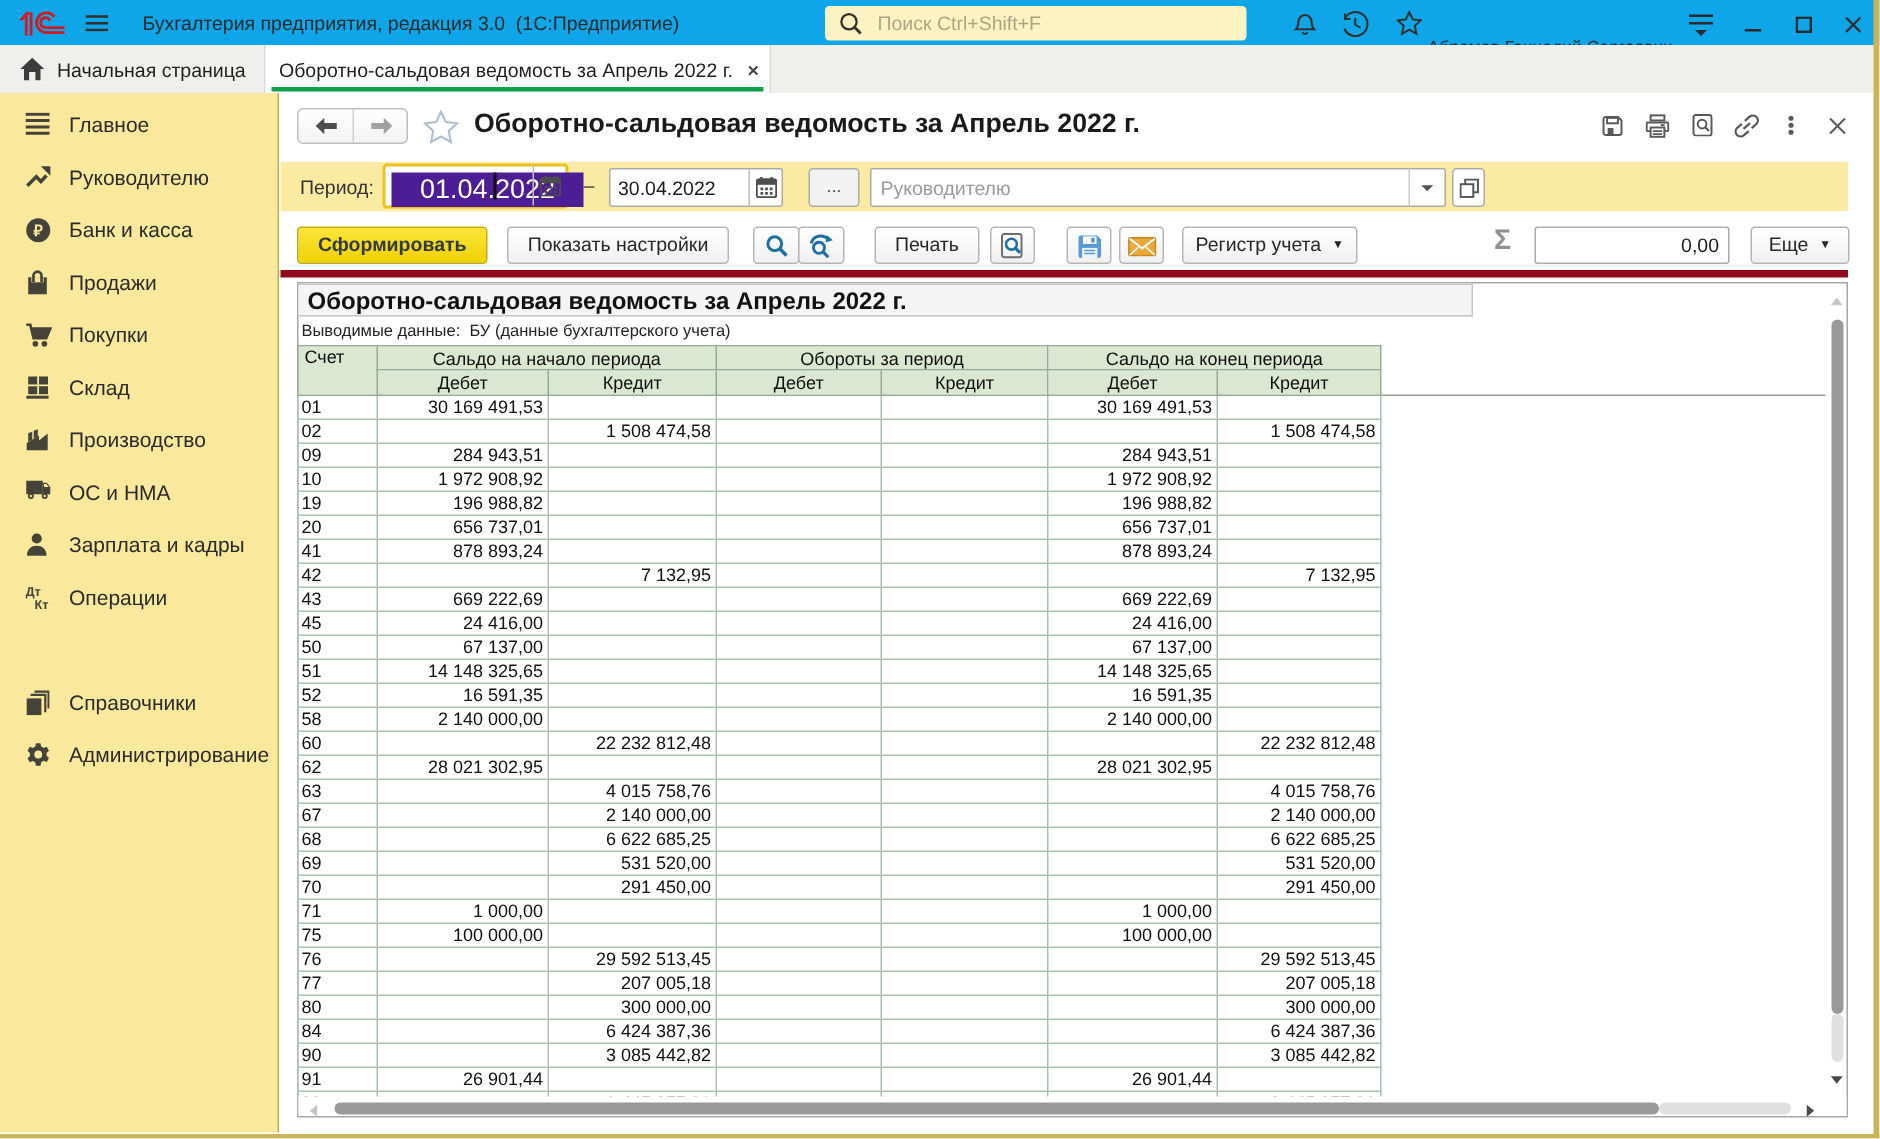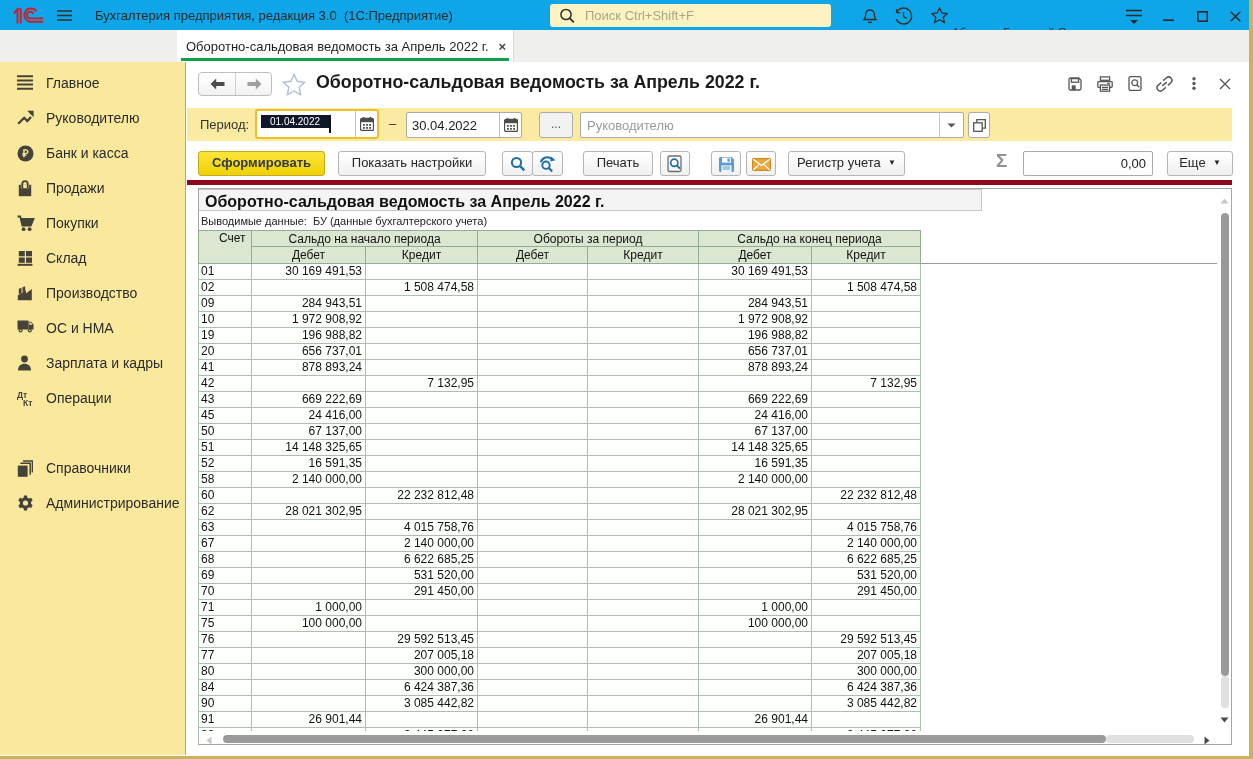--- a/index.html
+++ b/index.html
@@ -32,21 +32,21 @@
 #chead { position:absolute; left:187px; top:62px; width:1066px; height:46px; background:#fff; }
 #navgrp { position:absolute; left:11px; top:10px; width:74px; height:24px; background:linear-gradient(#ffffff,#f2f2f2); border:1px solid #bdbdbd; border-radius:4px; }
 #navgrp .sep { position:absolute; left:36px; top:0; width:1px; height:22px; background:#cfcfcf; }
 #ctitle { position:absolute; left:129px; top:10px; font-size:17.8px; font-weight:bold; color:#1a1a1a; }
 
 
 #filter { position:absolute; left:187px; top:108px; width:1045px; height:33px; background:#fbeaa1; }
 #filter .lbl { position:absolute; left:13px; top:9px; font-size:13px; color:#333; }
 .dinput { position:absolute; background:#fff; border:1px solid #ababab; border-radius:2px; height:26px; }
 #date1 { left:68px; top:3px; width:124px; border:2px solid #eec123; border-radius:3px; height:30px; top:1px; }
-#date1 .sel { position:absolute; left:4px; top:4px; background:#0f172a; color:#fff; font-size:10px; padding:1px 9px; }
+#date1 .sel { position:absolute; left:4px; top:4px; background:#4c1d95; color:#fff; font-size:18px; padding:1px 19px; }
 #date2 { left:219px; top:4px; width:116px; }
 #date2 .tx { position:absolute; left:5px; top:5px; font-size:13px; color:#1a1a1a; }
 .calbtn { position:absolute; right:0; top:0; width:22px; height:100%; border-left:1px solid #bdbdbd; }
 #dash { position:absolute; left:202px; top:8px; font-size:13px; color:#333; }
 #dots { position:absolute; left:352px; top:4px; width:34px; height:26px; background:#f2f2f2; border:1px solid #ababab; border-radius:3px; color:#555; font-size:12px; text-align:center; line-height:22px; }
 #org { position:absolute; left:393px; top:4px; width:384px; height:26px; background:#fff; border:1px solid #ababab; border-radius:2px; }
 #org .ph { position:absolute; left:6px; top:5px; font-size:13px; color:#9b9b9b; }
 #org .dd { position:absolute; right:0; top:0; width:24px; height:24px; border-left:1px solid #c9c9c9; }
 #orgbtn { position:absolute; left:781px; top:4px; width:22px; height:26px; background:#fff; border:1px solid #ababab; border-radius:3px; }
 
@@ -144,20 +144,26 @@
       <path d="M0,1.2 H11" stroke="#2a2a2a" stroke-width="1.7"></path>
     </svg>
   <svg class="abs" style="left:1197px;top:11px" width="11" height="11" viewBox="0 0 11 11">
       <rect x="0.8" y="0.8" width="9.4" height="9.4" fill="none" stroke="#2a2a2a" stroke-width="1.6"></rect>
     </svg>
   <svg class="abs" style="left:1230px;top:11px" width="11" height="11" viewBox="0 0 11 11">
       <path d="M0.7,0.7 L10.3,10.3 M10.3,0.7 L0.7,10.3" stroke="#2a2a2a" stroke-width="1.5"></path>
     </svg>
 </div>
 <div id="tabbar">
+  <div id="tab1">
+    <svg class="abs" style="left:13px;top:8px" width="17" height="16" viewBox="0 0 17 16">
+      <path d="M8.5,0.5 L16.5,8 L14,8 L14,15.5 L10.6,15.5 L10.6,10 L6.4,10 L6.4,15.5 L3,15.5 L3,8 L0.5,8 Z" fill="#3c3c3c"></path>
+    </svg>
+    <span>Начальная страница</span>
+  </div>
   <div id="tab2">
       <span class="lbl">Оборотно-сальдовая ведомость за Апрель 2022 г.</span>
       <span class="x">×</span>
       <div class="grn"></div>
     </div>
 </div>
 <div id="sidebar">
   <div class="sbitem" style="top:4px">
     <svg width="17" height="16" viewBox="0 0 17 16">
         <g stroke="#45423a" stroke-width="2">
@@ -436,21 +442,21 @@
         <col style="width:53px">
         <col style="width:114px">
         <col style="width:112px">
         <col style="width:110px">
         <col style="width:111px">
         <col style="width:113px">
         <col style="width:109px">
       </colgroup>
       <tbody>
         <tr class="hdr" style="height:16px">
-          <td rowspan="2" style="text-align:left;padding-left:20px;vertical-align:top">Счет</td>
+          <td rowspan="2" style="text-align:left;padding-left:4px;vertical-align:top">Счет</td>
           <td colspan="2">Сальдо на начало периода</td>
           <td colspan="2">Обороты за период</td>
           <td colspan="2">Сальдо на конец периода</td>
         </tr>
         <tr class="hdr" style="height:16.5px">
           <td>Дебет</td>
           <td>Кредит</td>
           <td>Дебет</td>
           <td>Кредит</td>
           <td>Дебет</td>

